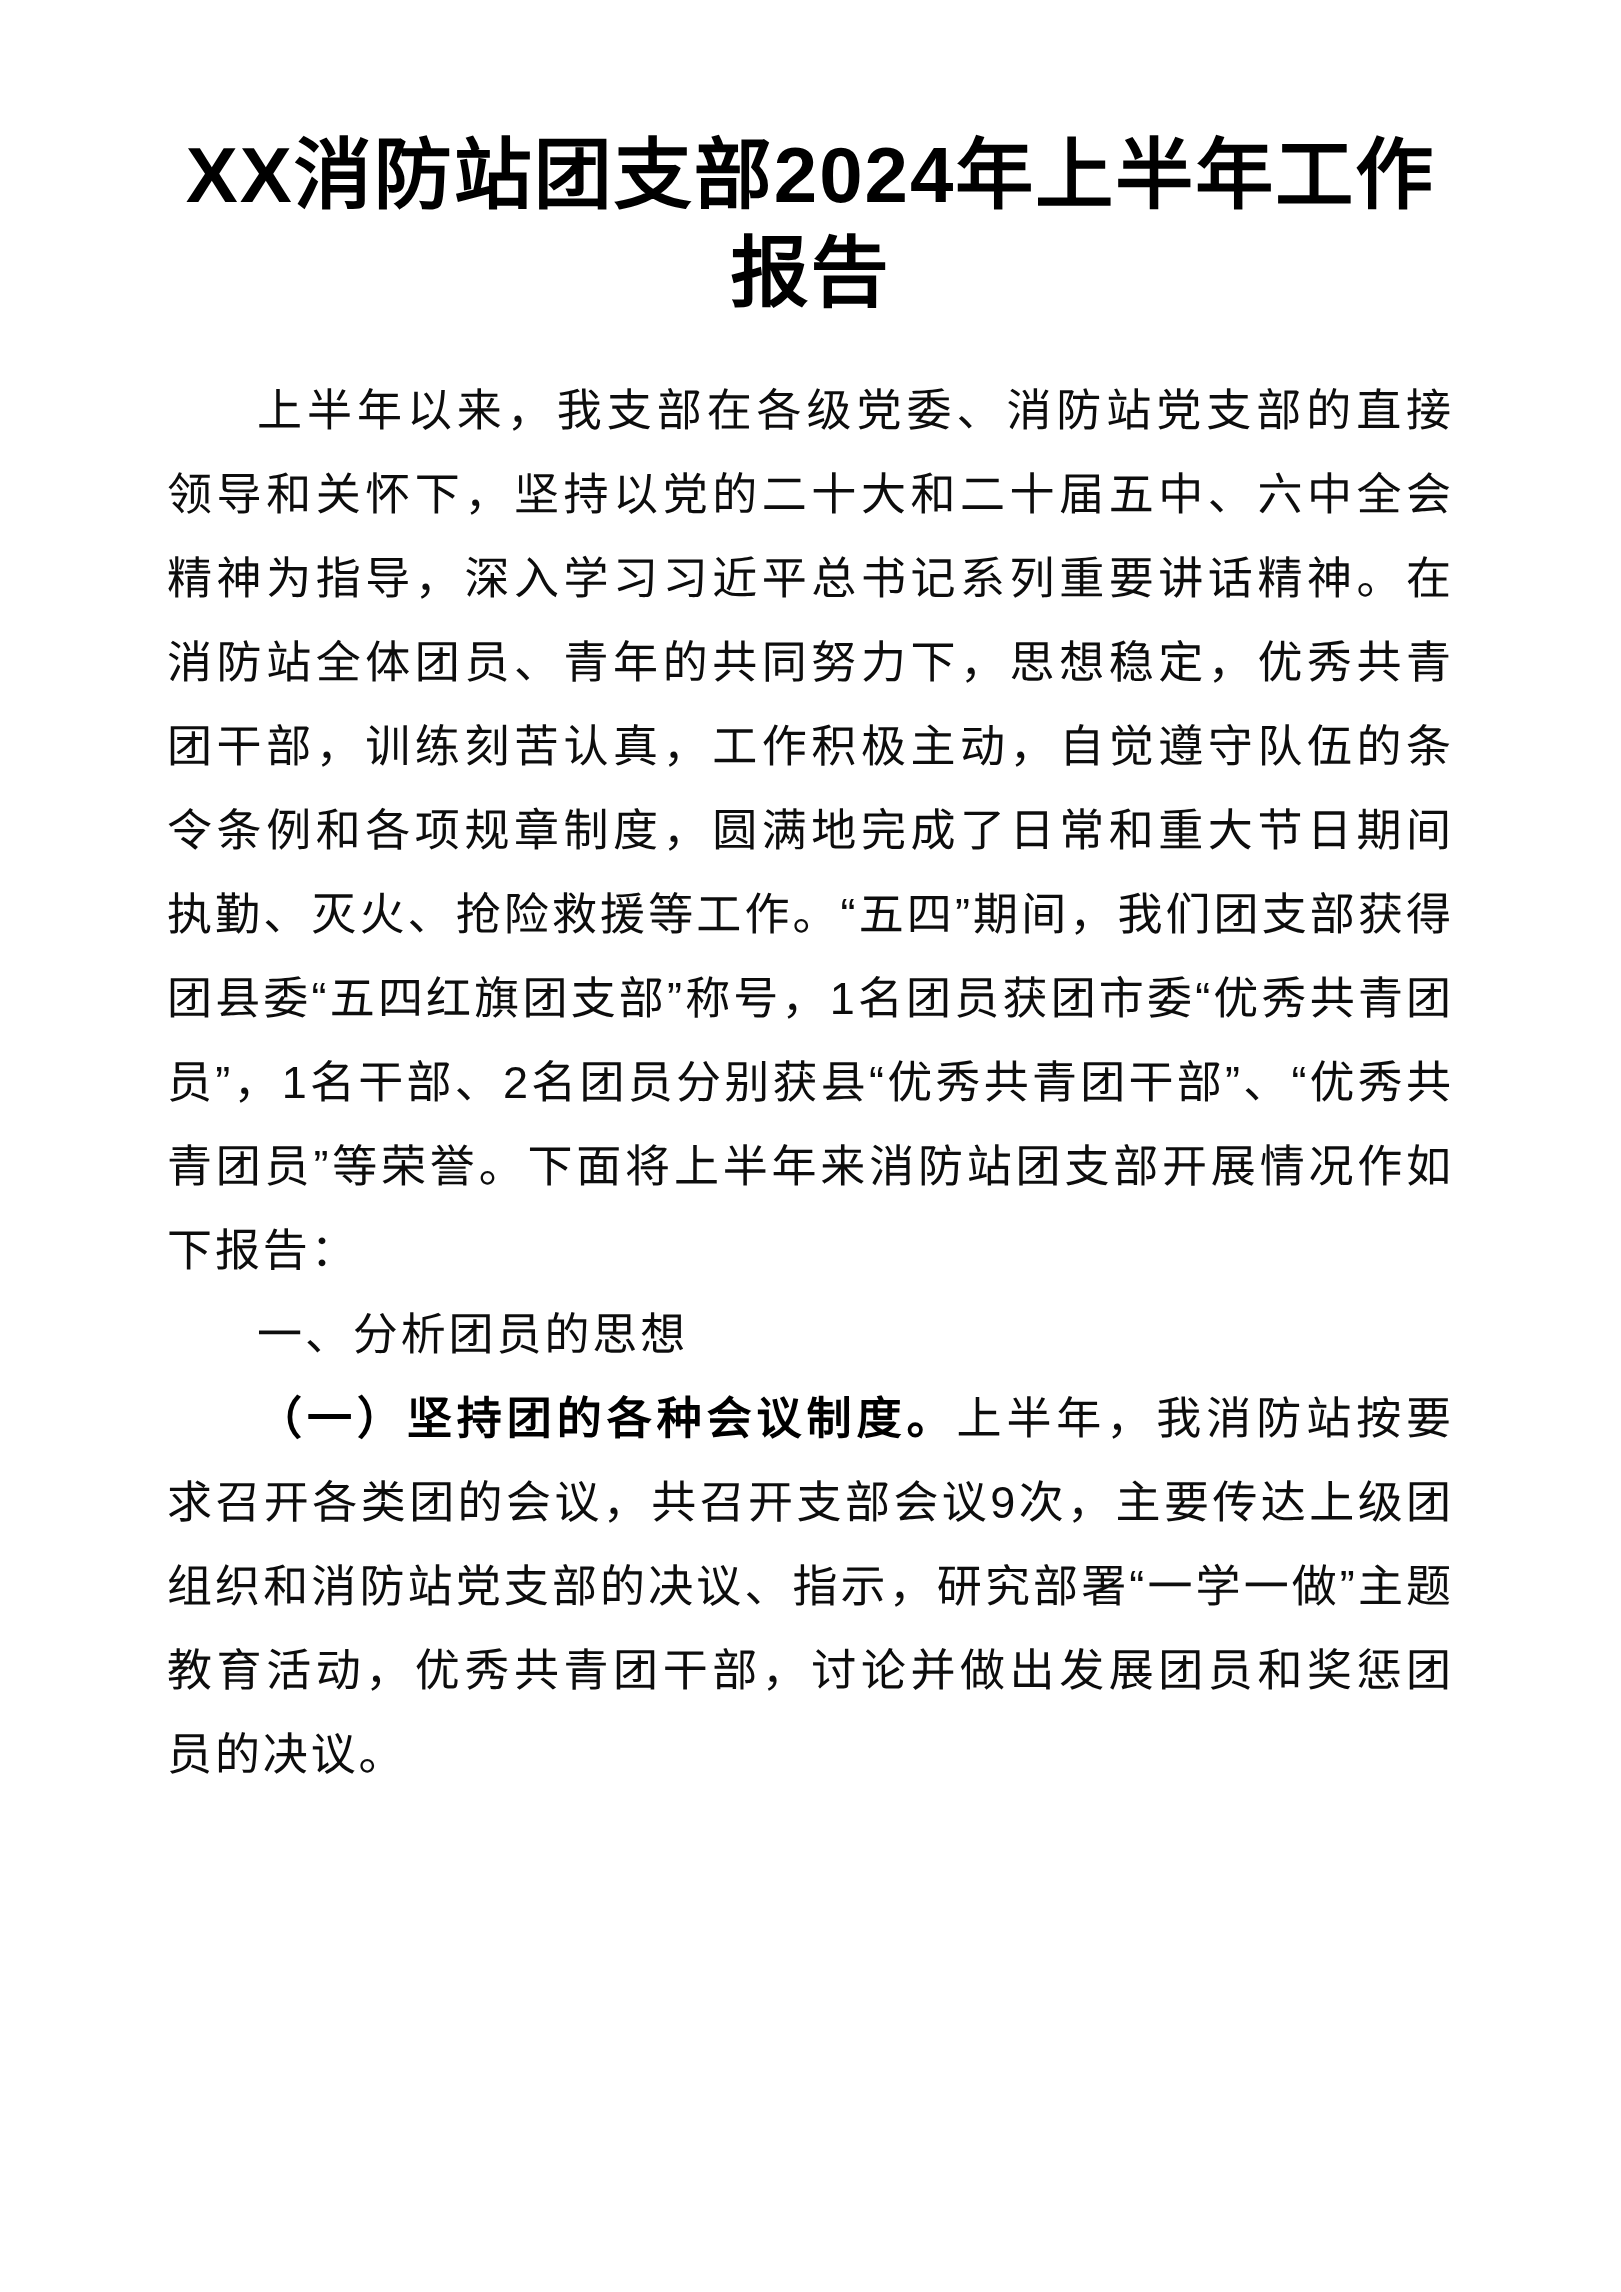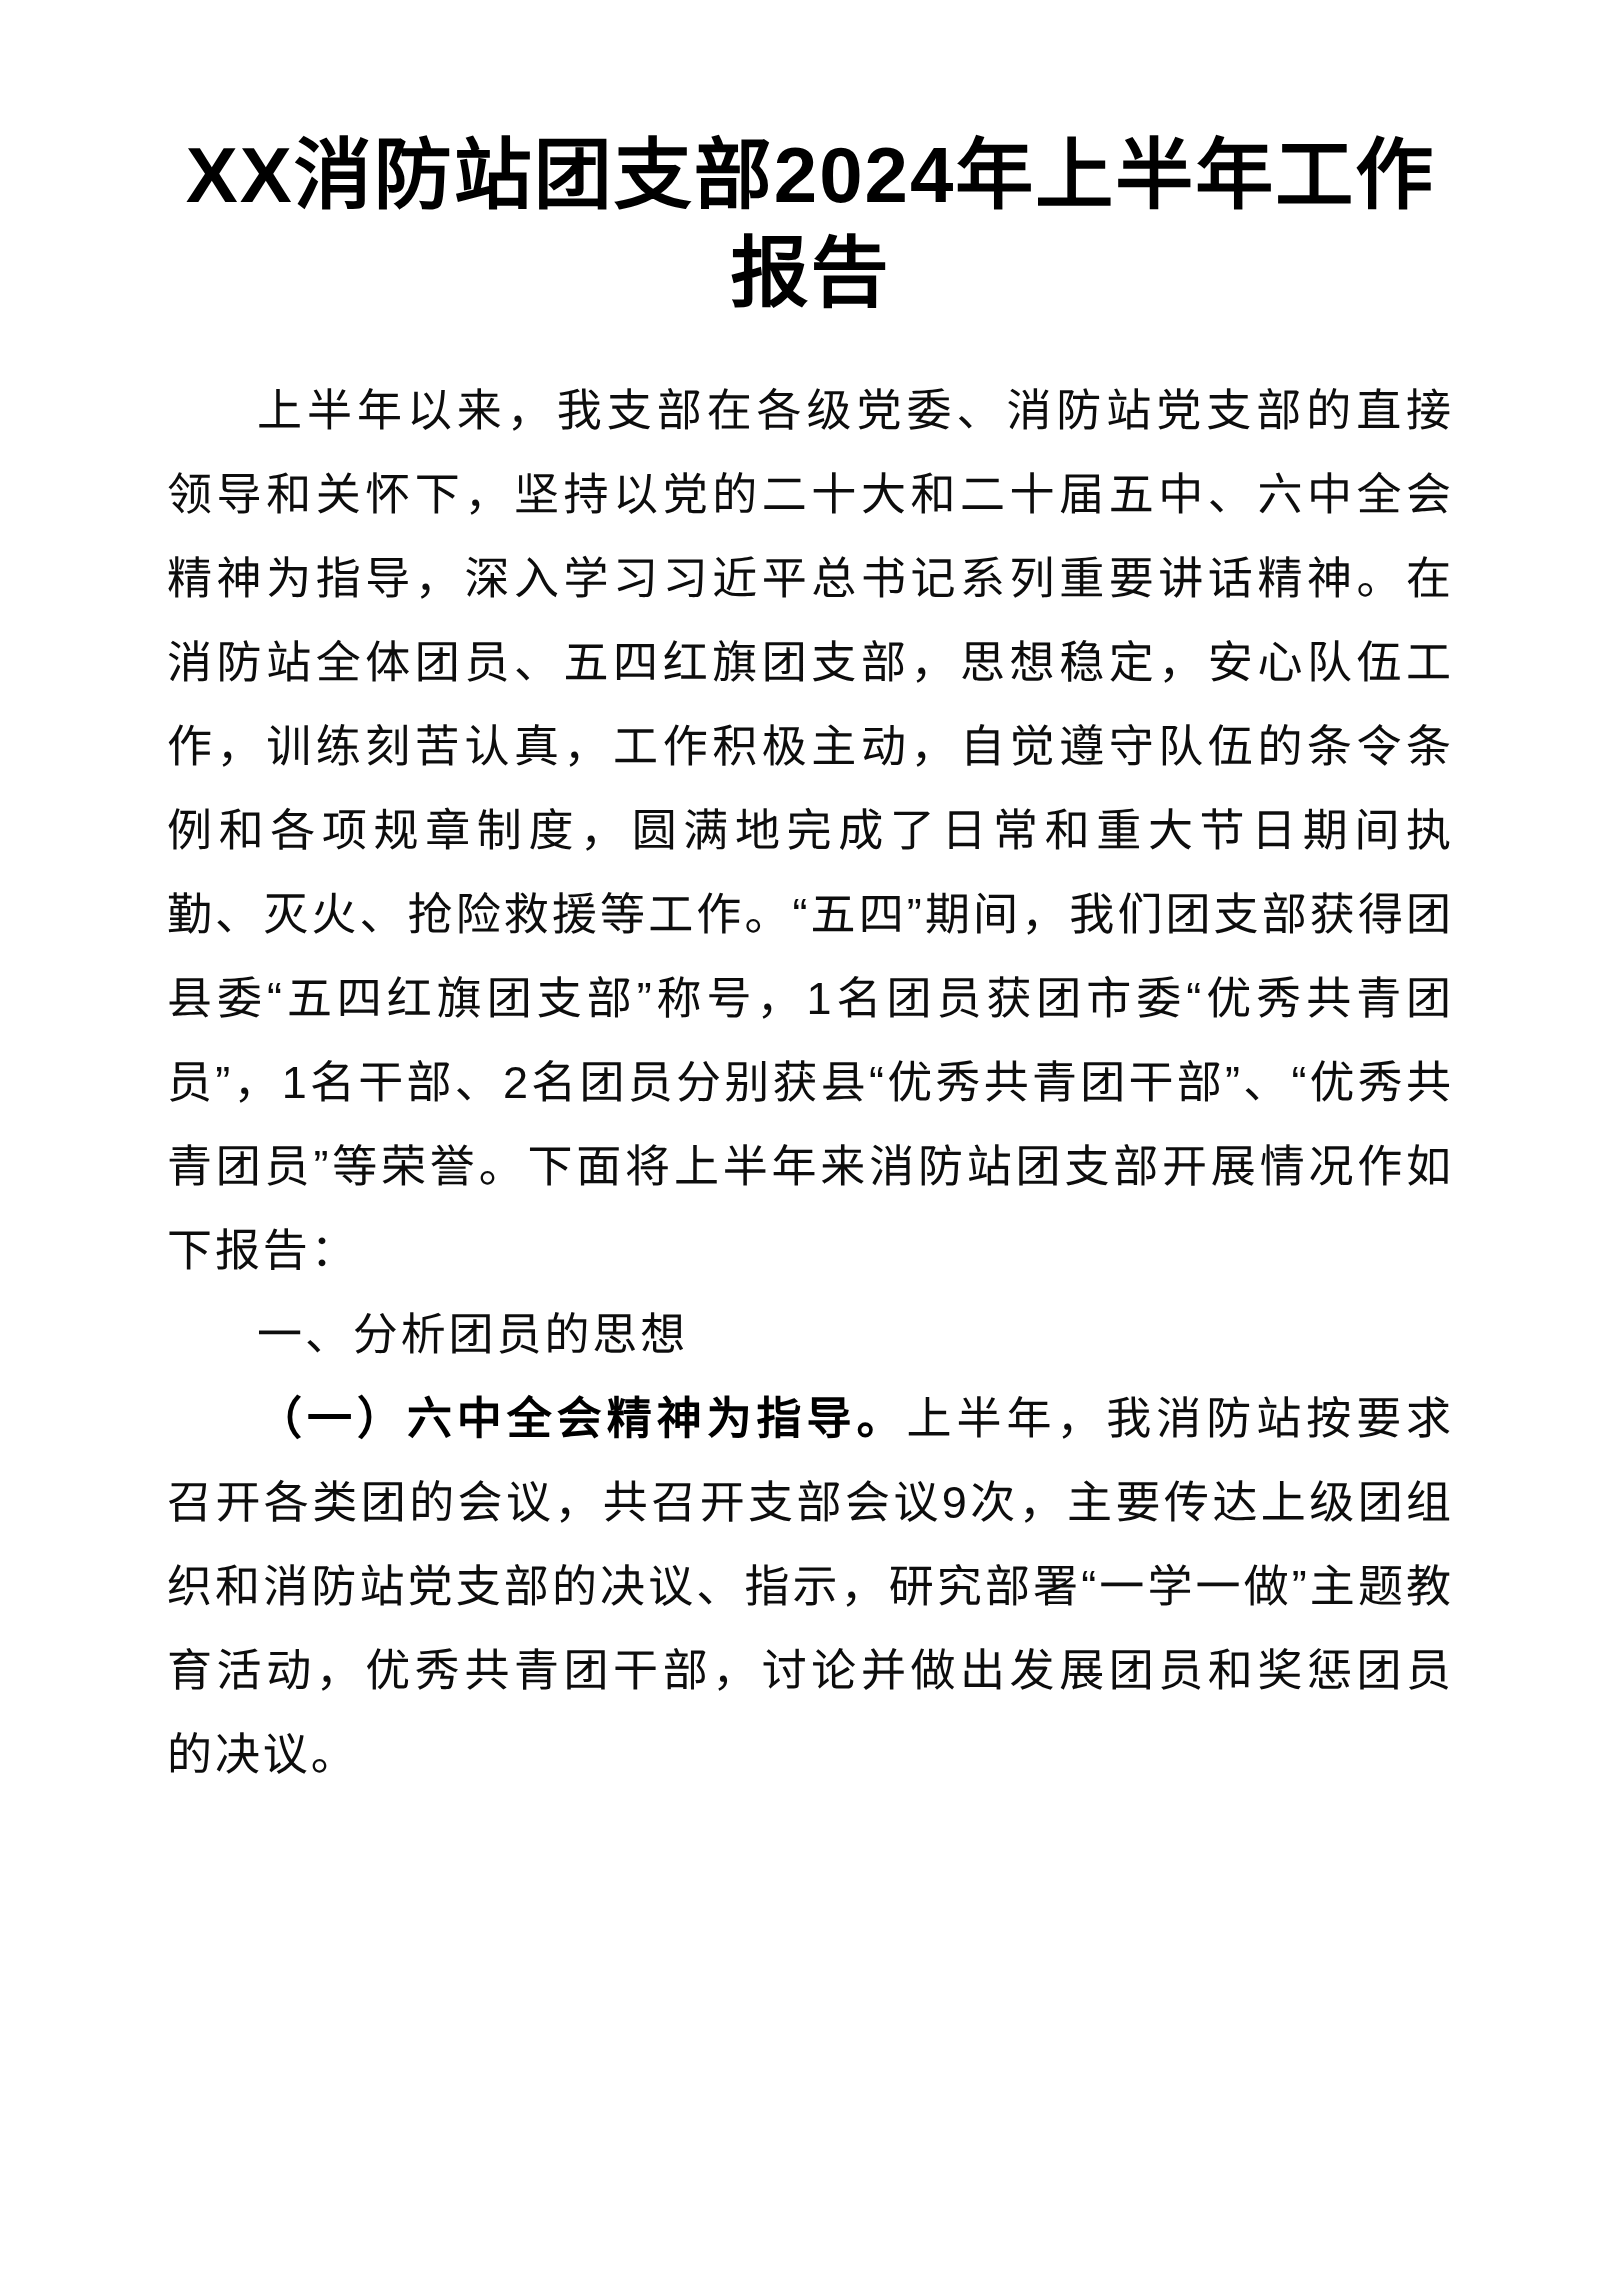--- a/index.html
+++ b/index.html
@@ -43,21 +43,21 @@
     color: #000000;
   }
 </style>
 </head>
 <body>
 
 <div class="page">
 
   <h1 class="doc-title">XX消防站团支部2024年上半年工作报告</h1>
 
-  <p class="doc-para"><span>上半年以来，我支部在各级党委、消防站党支部的直接领导和关怀下，坚持以党的二十大和二十届五中、六中全会精神为指导，深入学习习近平总书记系列重要讲话精神。在消防站全体团员、五四红旗团支部，思想稳定，安心队伍工作，训练刻苦认真，工作积极主动，自觉遵守队伍的条令条例和各项规章制度，圆满地完成了日常和重大节日期间执勤、灭火、抢险救援等工作。“五四”期间，我们团支部获得团县委“五四红旗团支部”称号，1名团员获团市委“优秀共青团员”，1名干部、2名团员分别获县“优秀共青团干部”、“优秀共青团员”等荣誉。下面将上半年来消防站团支部开展情况作如下报告：</span></p>
+  <p class="doc-para"><span>上半年以来，我支部在各级党委、消防站党支部的直接领导和关怀下，坚持以党的二十大和二十届五中、六中全会精神为指导，深入学习习近平总书记系列重要讲话精神。在消防站全体团员、青年的共同努力下，思想稳定，优秀共青团干部，训练刻苦认真，工作积极主动，自觉遵守队伍的条令条例和各项规章制度，圆满地完成了日常和重大节日期间执勤、灭火、抢险救援等工作。“五四”期间，我们团支部获得团县委“五四红旗团支部”称号，1名团员获团市委“优秀共青团员”，1名干部、2名团员分别获县“优秀共青团干部”、“优秀共青团员”等荣誉。下面将上半年来消防站团支部开展情况作如下报告：</span></p>
 
   <p class="doc-para"><span>一、分析团员的思想</span></p>
 
-  <p class="doc-para"><span class="run-bold">（一）六中全会精神为指导。</span><span>上半年，我消防站按要求召开各类团的会议，共召开支部会议9次，主要传达上级团组织和消防站党支部的决议、指示，研究部署“一学一做”主题教育活动，优秀共青团干部，讨论并做出发展团员和奖惩团员的决议。</span></p>
+  <p class="doc-para"><span class="run-bold">（一）坚持团的各种会议制度。</span><span>上半年，我消防站按要求召开各类团的会议，共召开支部会议9次，主要传达上级团组织和消防站党支部的决议、指示，研究部署“一学一做”主题教育活动，优秀共青团干部，讨论并做出发展团员和奖惩团员的决议。</span></p>
 
 
 </div>
 
 
 </body></html>

